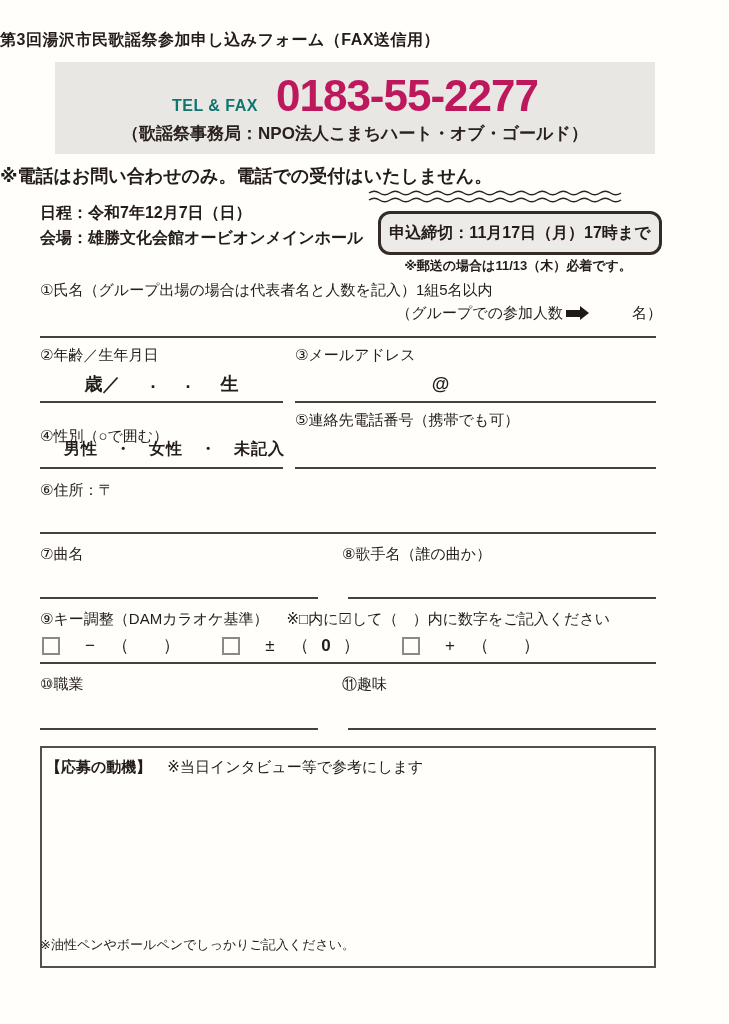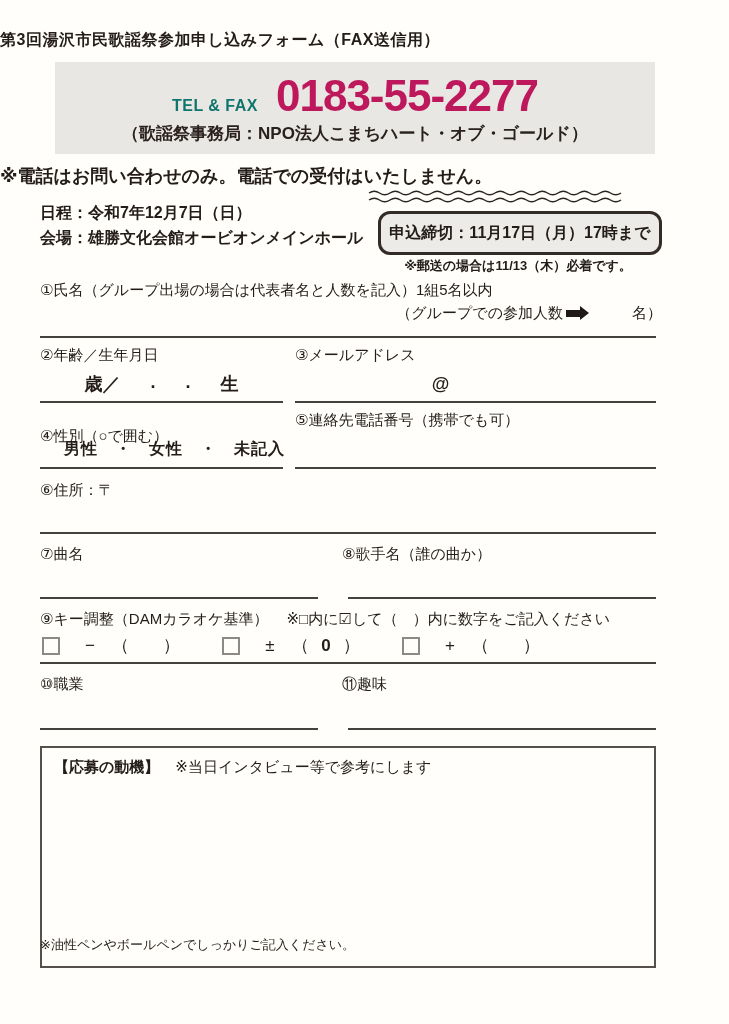--- a/index.html
+++ b/index.html
@@ -82,21 +82,21 @@
   .key-sym { display:inline-block; width:24px; text-align:center; margin-right:10px; }
   .key-val { display:inline-block; width:34px; text-align:center; font-weight:bold; }
 
   .lbl-occupation { left:40px;  top:675px; }
   .lbl-hobby      { left:342px; top:675px; }
   .wline-occupation { left:40px;  top:728px; width:278px; }
   .wline-hobby      { left:348px; top:728px; width:308px; }
 
   .motivation-box { left:40px; top:746px; width:616px; height:222px;
                     border:2px solid #55504b; box-sizing:border-box;
-                    padding:10px 12px; background:#fffefa; }
+                    padding:10px 4px; background:#fffefa; }
   .motivation-head { display:flex; gap:16px; font-size:15px; }
   .motivation-head .m-label { font-weight:600; }
 
   .footer-note { left:40px; top:936px; font-size:13px; }
 </style>
 </head>
 <body>
 
 <div class="page">
 

